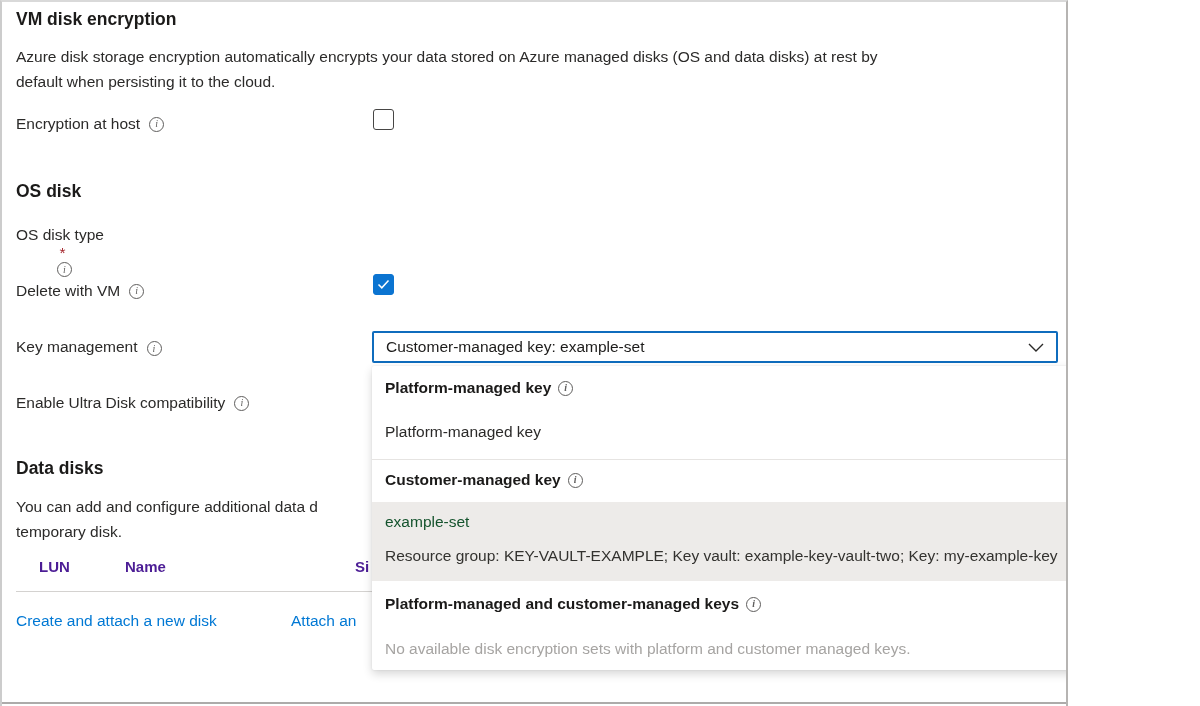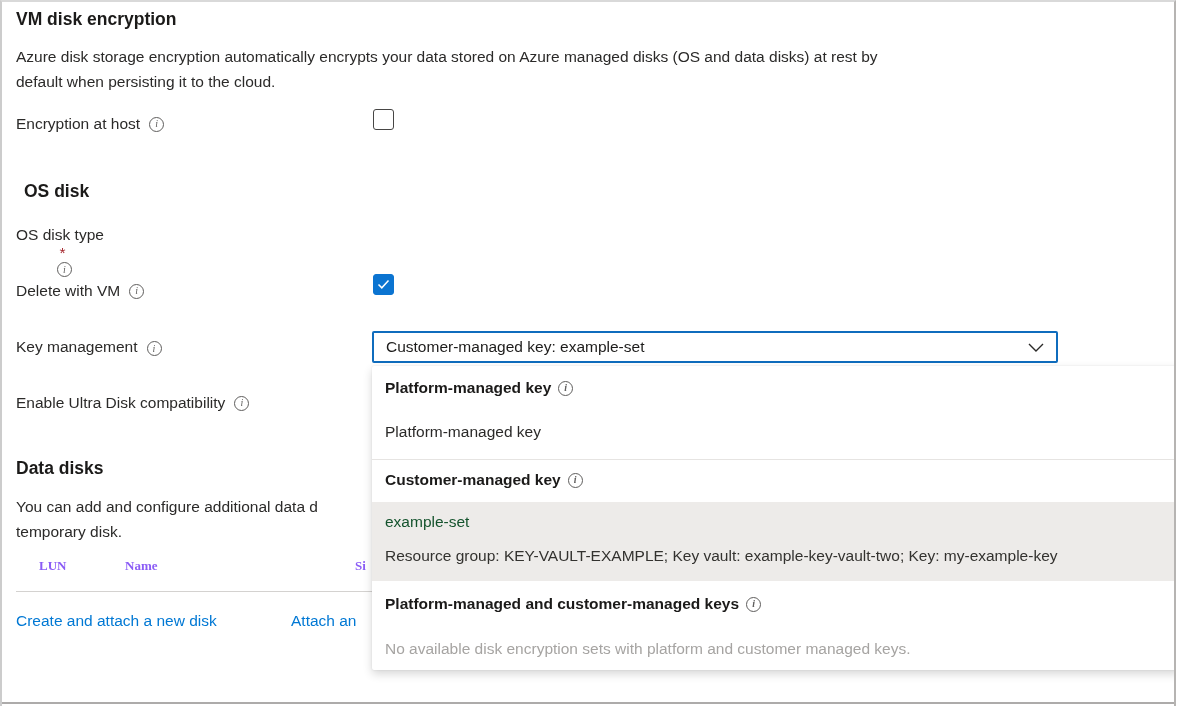--- a/index.html
+++ b/index.html
@@ -1,18 +1,18 @@
 <!DOCTYPE html>
 <html><head>
 <meta charset="utf-8">
 <style>
   html,body{margin:0;padding:0;background:#ffffff;}
   .page{
     position:relative;
-    width:1176px;height:706px;
+    width:1068px;height:706px;
     background:#ffffff;
     font-family:"Liberation Sans",sans-serif;
     color:#1d1c1b;
     overflow:hidden;
     box-sizing:border-box;
     border-left:2px solid #cccccc;
     border-top:2px solid #d9d9d9;
     border-right:2px solid #b6b4b2;
     padding-left:31px;
   }
@@ -34,21 +34,21 @@
     box-sizing:border-box;border:1px solid #454443;border-radius:2px;
     background:#fff;display:flex;align-items:center;justify-content:space-between;
     padding:0 13px;font-size:15.5px;color:#1d1c1b;cursor:pointer;
   }
   .select.focused{border:2px solid #0f6cbd;height:32px;padding:0 12px;}
   .chev{flex:0 0 auto;display:block;}
   .chk{position:absolute;left:371px;width:21px;height:21px;box-sizing:border-box;border-radius:3px;}
   .chk.un{border:1.6px solid #474645;background:#fff;}
   .chk.ck{background:#0b74d1;display:flex;align-items:center;justify-content:center;border:1.6px solid #0b74d1;}
   .link{font-size:15.5px;color:#0078d4;text-decoration:none;cursor:pointer;white-space:nowrap;}
-  .col-h{font-size:13px;font-weight:700;color:#8b5cf6;white-space:nowrap;font-family:Liberation Serif, serif;}
+  .col-h{font-size:15px;font-weight:700;color:#4c1d95;white-space:nowrap;}
   .tbl-divider{position:absolute;left:14px;top:589px;width:356px;height:1px;background:#d4d2d0;}
   .panel{
     position:absolute;left:370px;top:364px;width:808px;height:304px;
     background:#ffffff;z-index:5;border-radius:2px;
     box-shadow:0 4px 10px rgba(0,0,0,0.16),0 0 2px rgba(0,0,0,0.10);
   }
   .grp-h{position:absolute;left:13px;font-size:15.5px;font-weight:700;color:#1b1a19;display:flex;align-items:center;white-space:nowrap;}
   .opt{position:absolute;left:13px;font-size:15.5px;color:#2b2a29;white-space:nowrap;cursor:pointer;}
   .panel-divider{position:absolute;left:0;width:808px;height:1px;background:#e6e4e2;}
   .hl-opt{position:absolute;left:0;top:136px;width:808px;height:79px;background:#edebe9;cursor:pointer;}
@@ -66,21 +66,21 @@
 
   <div class="abs body-txt" style="left:14px;top:46px;">Azure disk storage encryption automatically encrypts your data stored on Azure managed disks (OS and data disks) at rest by</div>
   <div class="abs body-txt" style="left:14px;top:71px;">default when persisting it to the cloud.</div>
 
   <div class="abs lbl" style="left:14px;top:113px;">
     <span>Encryption at host</span>
     <span class="info-icon">i</span>
   </div>
   <div class="chk un" style="top:107px;"></div>
 
-  <div class="abs sec-title" style="left:22px;top:179px;text-align:center;">OS disk</div>
+  <div class="abs sec-title" style="left:14px;top:179px;text-align:center;">OS disk</div>
 
   <div class="abs lbl" style="left:14px;top:224px;flex-direction:column;">
     <span>OS disk type</span>
     <span class="req">*</span>
     <span class="info-icon">i</span>
   </div>
 
   <div class="abs lbl" style="left:14px;top:280px;">
     <span>Delete with VM</span>
     <span class="info-icon">i</span>

